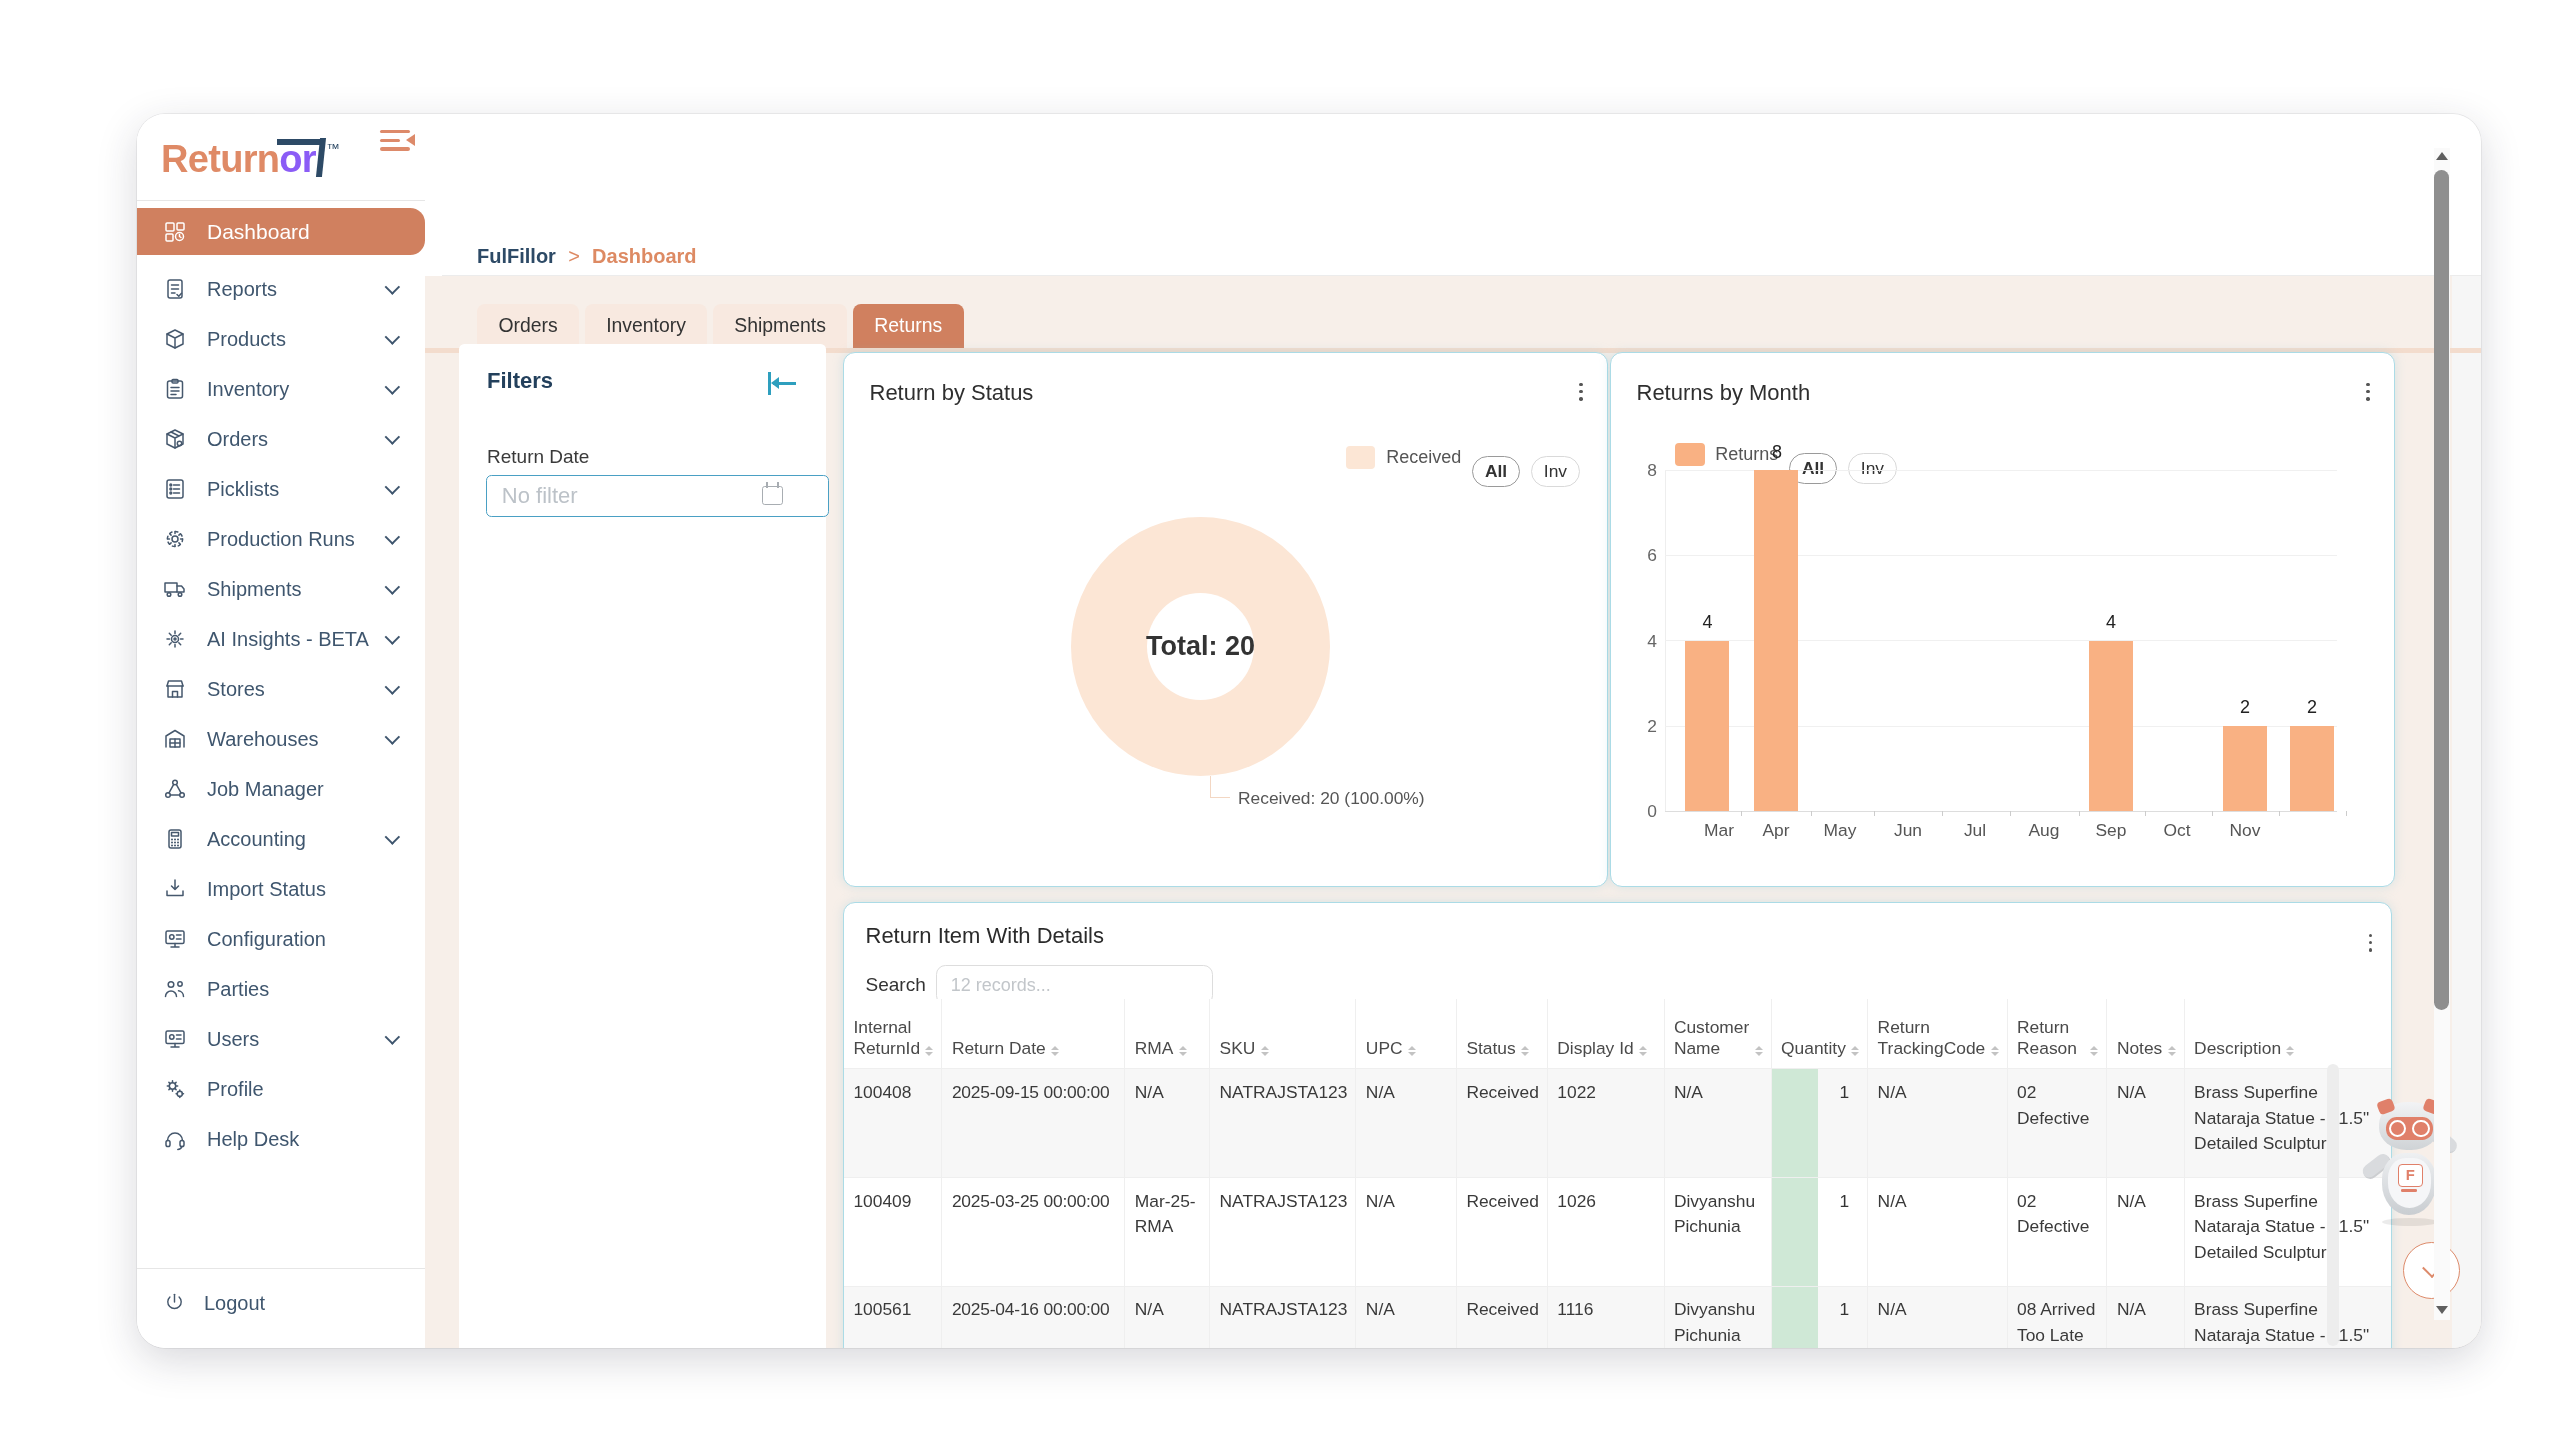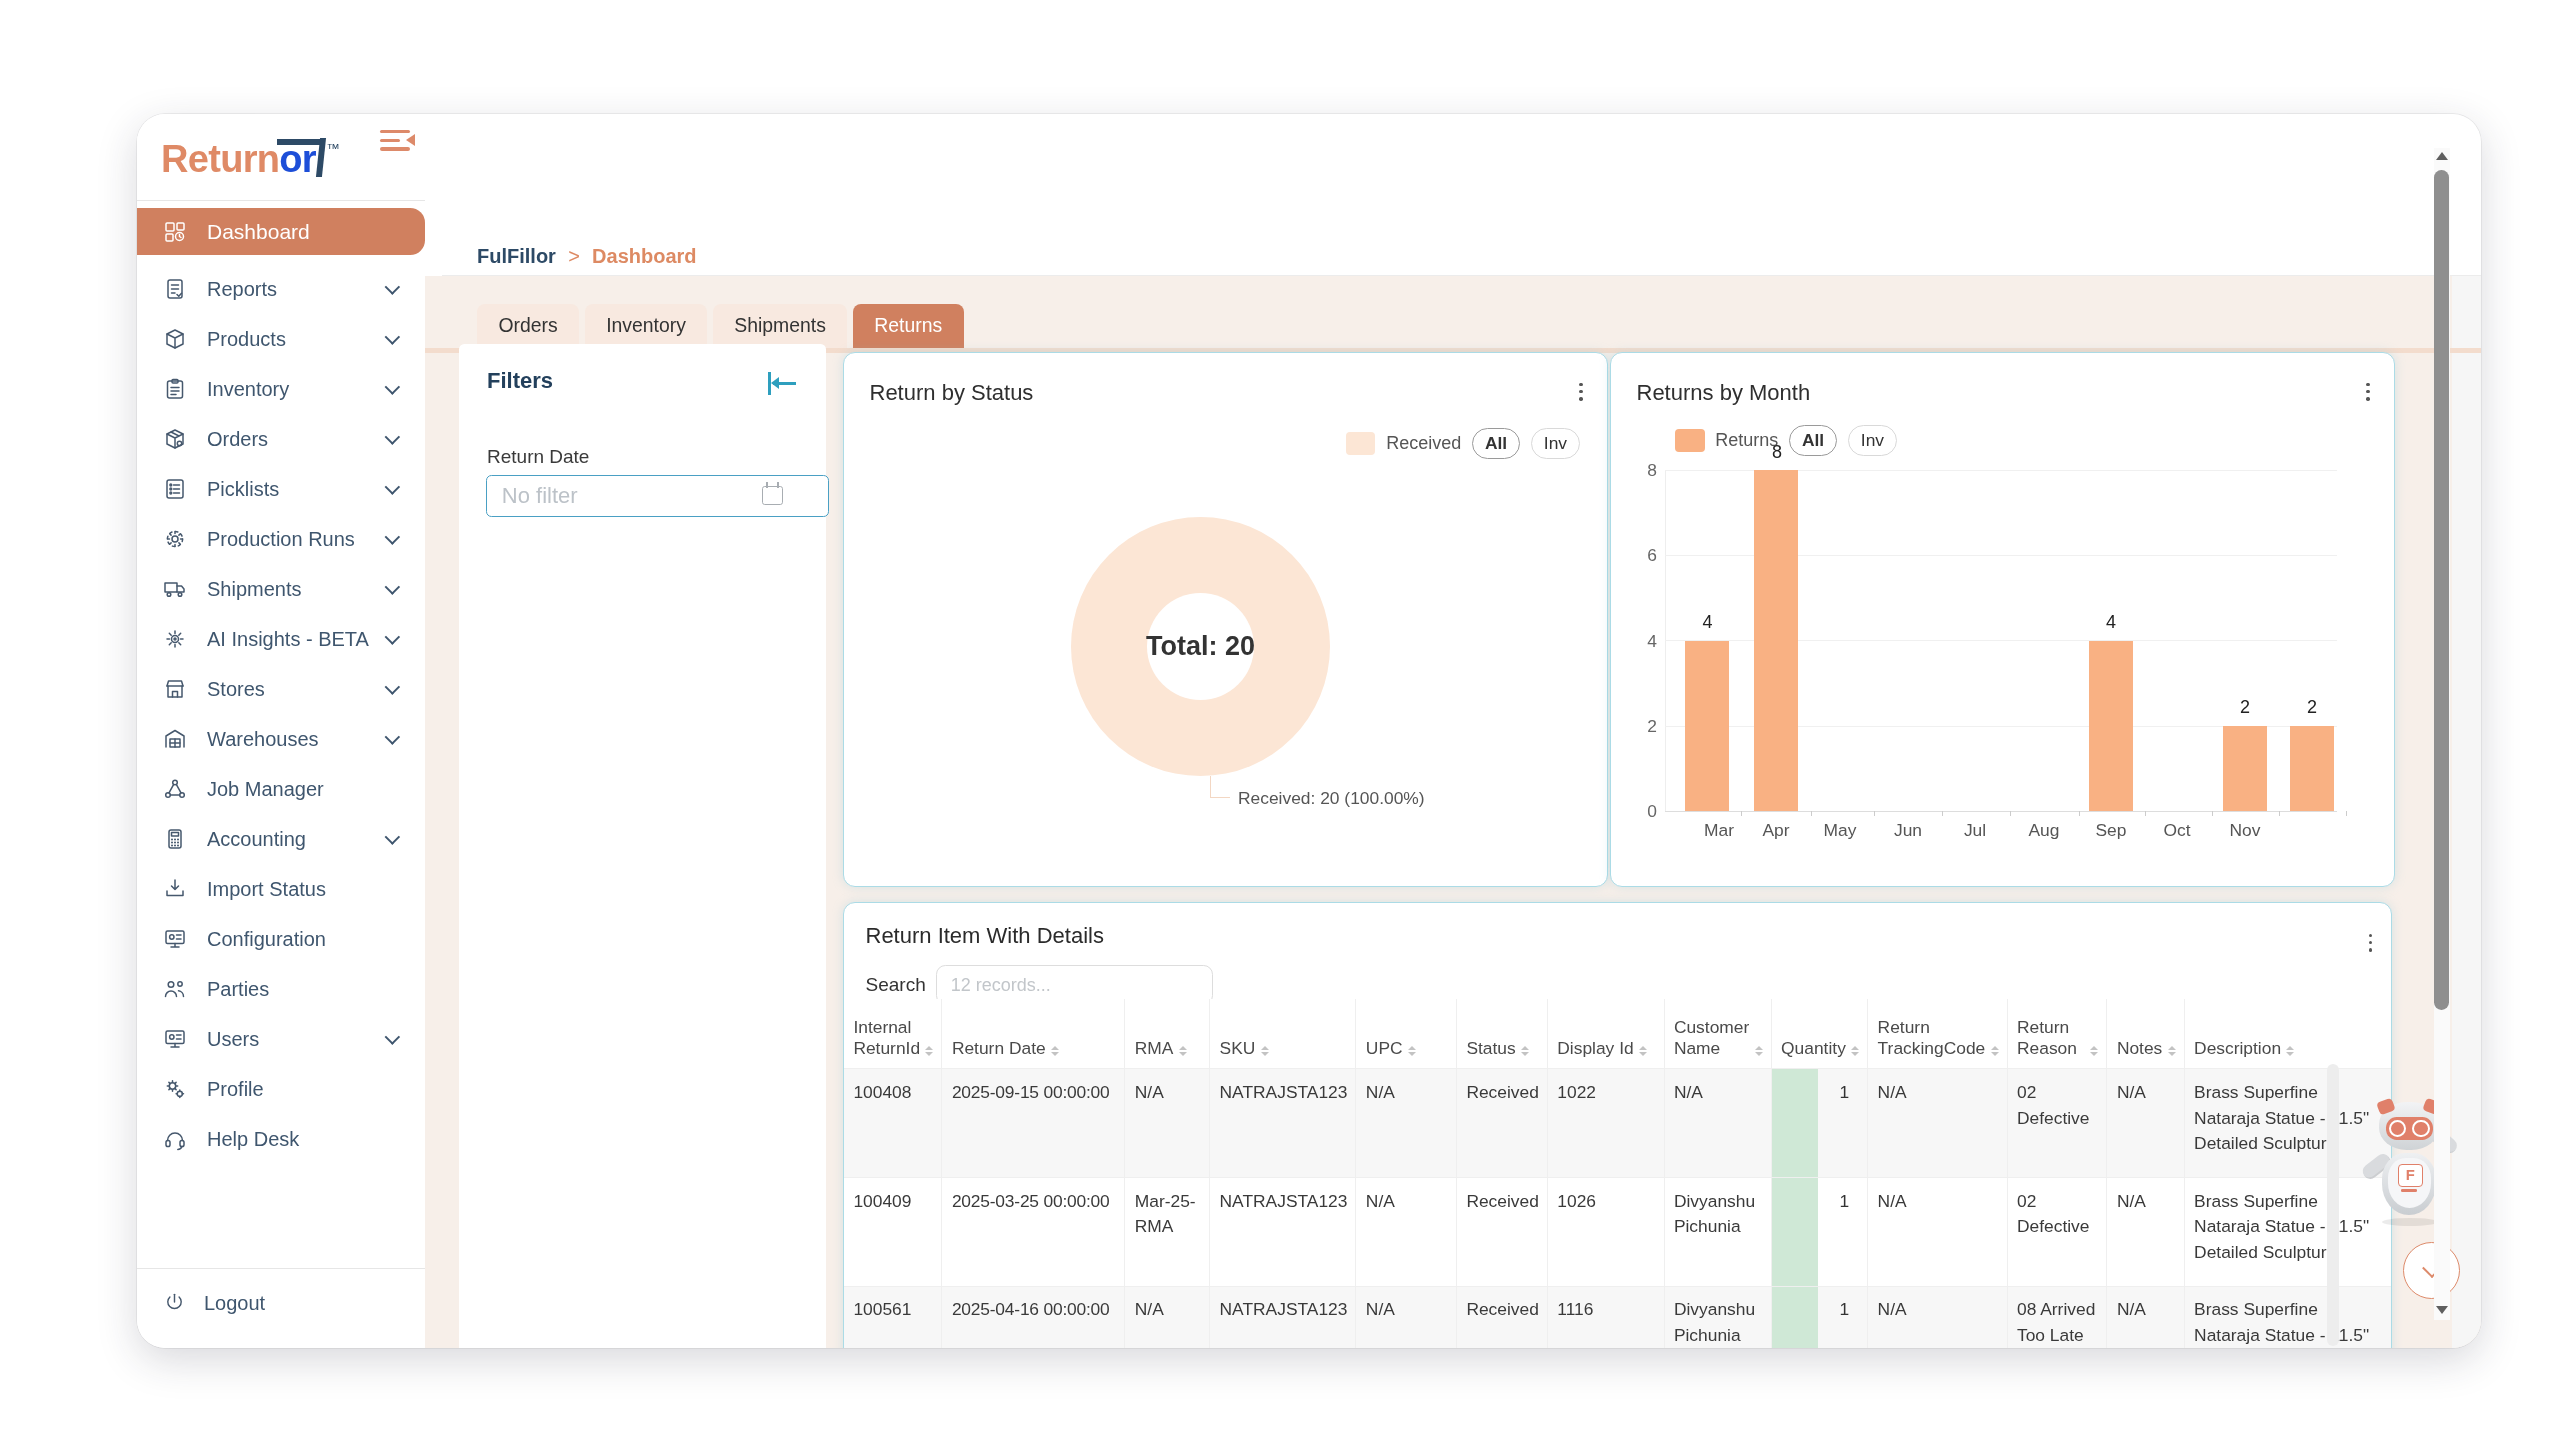--- a/index.html
+++ b/index.html
@@ -5,21 +5,21 @@
   html,body{margin:0;padding:0;background:#ffffff;font-family:"Liberation Sans",sans-serif;}
   .stage{position:relative;width:2576px;height:1449px;overflow:hidden;background:#fff;}
   .app{position:absolute;left:137px;top:114px;width:2344px;height:1234px;background:#fff;
        border-radius:28px;box-shadow:0 12px 40px rgba(40,40,60,.18),0 0 0 0.7px #ececec;overflow:hidden;}
 
   
   .sidebar{position:absolute;left:0;top:0;width:288px;height:100%;background:#fff;}
   .logo-row{position:absolute;left:24px;top:24px;width:255px;height:54px;}
   .logo{font-size:38px;font-weight:700;letter-spacing:-0.7px;white-space:nowrap;}
   .logo-a{color:#df8a66;}
-  .logo-b{color:#1d4ed8;position:relative;display:inline-block;}
+  .logo-b{color:#8b5cf6;position:relative;display:inline-block;}
   .logo-b::before{content:"";position:absolute;left:-2.7px;right:-8px;top:1.3px;height:6px;background:#2d4a66;}
   .logo-cursor{display:inline-block;width:6px;height:39px;background:#2d4a66;margin-left:2px;vertical-align:-5.4px;transform:skewX(-6deg);}
   .logo-tm{color:#2d4a66;font-size:13.4px;vertical-align:19px;margin-left:2.7px;font-weight:400;}
   .collapse-btn{position:absolute;left:243px;top:13.4px;width:35px;height:29.5px;cursor:pointer;}
   .collapse-btn i{position:absolute;left:0;height:3.4px;background:#dd8a6a;border-radius:2px;}
   .collapse-btn i:nth-child(1){top:2.7px;width:29.5px;}
   .collapse-btn i:nth-child(2){top:11.4px;width:20px;}
   .collapse-btn i:nth-child(3){top:20px;width:29.5px;}
   .collapse-btn b{position:absolute;right:0;top:6.7px;width:0;height:0;border-top:6.7px solid transparent;border-bottom:6.7px solid transparent;border-right:9.4px solid #dd8a6a;}
   .side-divider{position:absolute;left:0;top:86px;width:288px;height:0.7px;background:#e6e6e6;}
@@ -72,21 +72,21 @@
   .cal-icon::before{content:"";position:absolute;left:2.7px;top:-4.7px;width:2.7px;height:5.4px;background:#a8adb2;}
   .cal-icon::after{content:"";position:absolute;right:2.7px;top:-4.7px;width:2.7px;height:5.4px;background:#a8adb2;}
 
   .chart-card{position:absolute;top:76px;height:533px;background:#fff;border:1.3px solid #abdbe6;border-radius:12px;box-shadow:0 0 10.7px rgba(130,195,215,.28);}
   .card-title{position:absolute;left:25.5px;top:27px;font-size:22px;font-weight:500;color:#2f2f2f;}
   .dots{position:absolute;right:21.5px;top:27px;display:flex;flex-direction:column;gap:4px;cursor:pointer;padding:2.7px;}
   .dots span{width:3.4px;height:3.4px;border-radius:50%;background:#555;}
   .legend{display:flex;align-items:center;gap:10.7px;}
   .lg-sq{width:29.5px;height:23px;border-radius:4px;}
   .lg-label{font-size:18px;color:#555;}
-  .pill{padding:4px 12px;border:1.3px solid #d9d9d9;border-radius:670px;font-size:17.4px;color:#333;cursor:pointer;background:#fff;}
+  .pill{padding:4px 12px;border:1.3px solid #d9d9d9;border-radius:670px;font-size:17.4px;color:#333;cursor:pointer;background:#fff;margin-top:28px;}
   .pill.sel{border-color:#9a9a9a;font-weight:600;}
 
   .status-card{left:418px;width:763px;}
   .status-legend{position:absolute;top:75px;right:27px;}
   .donut{position:absolute;left:227px;top:164px;width:259px;height:259px;border-radius:50%;background:#fce6d5;}
   .donut-hole{position:absolute;left:76px;top:76px;width:107px;height:107px;border-radius:50%;background:#fff;}
   .donut-center{position:absolute;left:0;top:0;width:100%;height:100%;display:flex;align-items:center;justify-content:center;font-size:27px;font-weight:700;color:#333;}
   .callout-v{position:absolute;left:366px;top:423px;width:1.3px;height:21.5px;background:#f3d7c3;}
   .callout-h{position:absolute;left:366px;top:444px;width:20px;height:1.3px;background:#f3d7c3;}
   .callout-text{position:absolute;left:394px;top:435px;font-size:17.4px;color:#555;}

